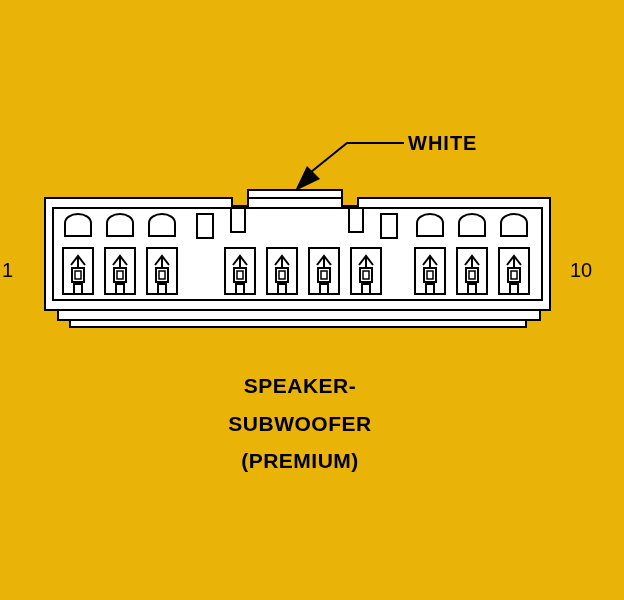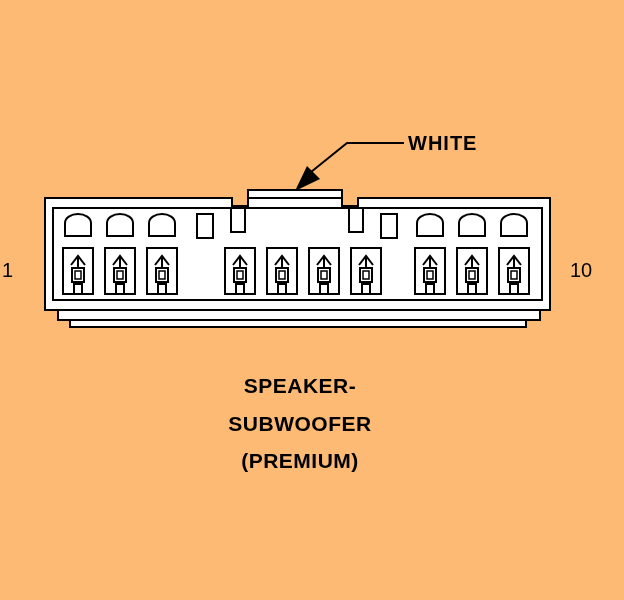--- a/index.html
+++ b/index.html
@@ -4,21 +4,21 @@
 <style>
   html, body {
     margin: 0;
     padding: 0;
     background: #ffffff;
   }
   .canvas {
     position: relative;
     width: 624px;
     height: 600px;
-    background: #fdba74;
+    background: #eab308;
     font-family: "Liberation Sans", sans-serif;
     overflow: hidden;
   }
   svg { display: block; }
   .lbl {
     font-family: "Liberation Sans", sans-serif;
     fill: #000000;
   }
   .wire-label   { font-size: 20px; font-weight: 600; letter-spacing: 1px; }
   .pin-label    { font-size: 20px; font-weight: 400; }

